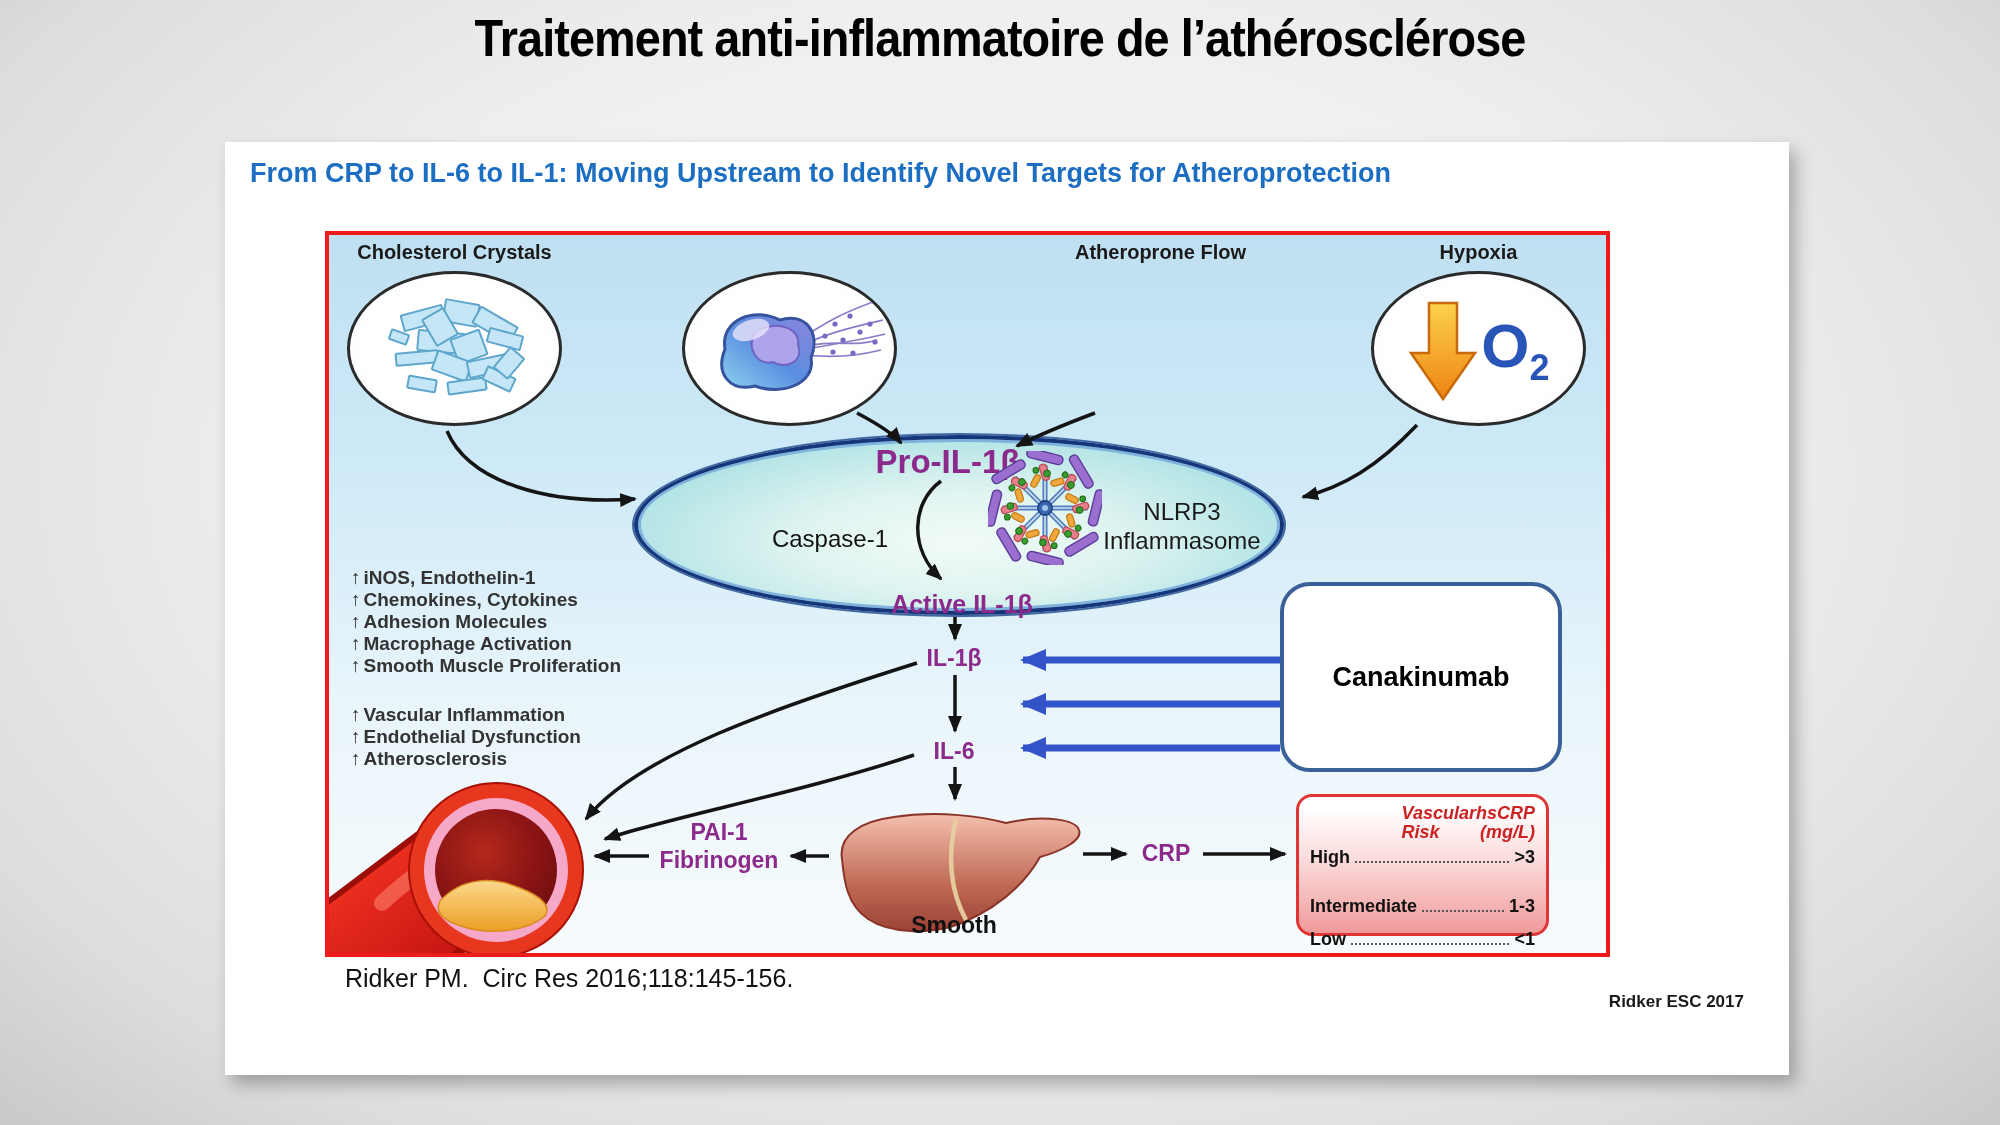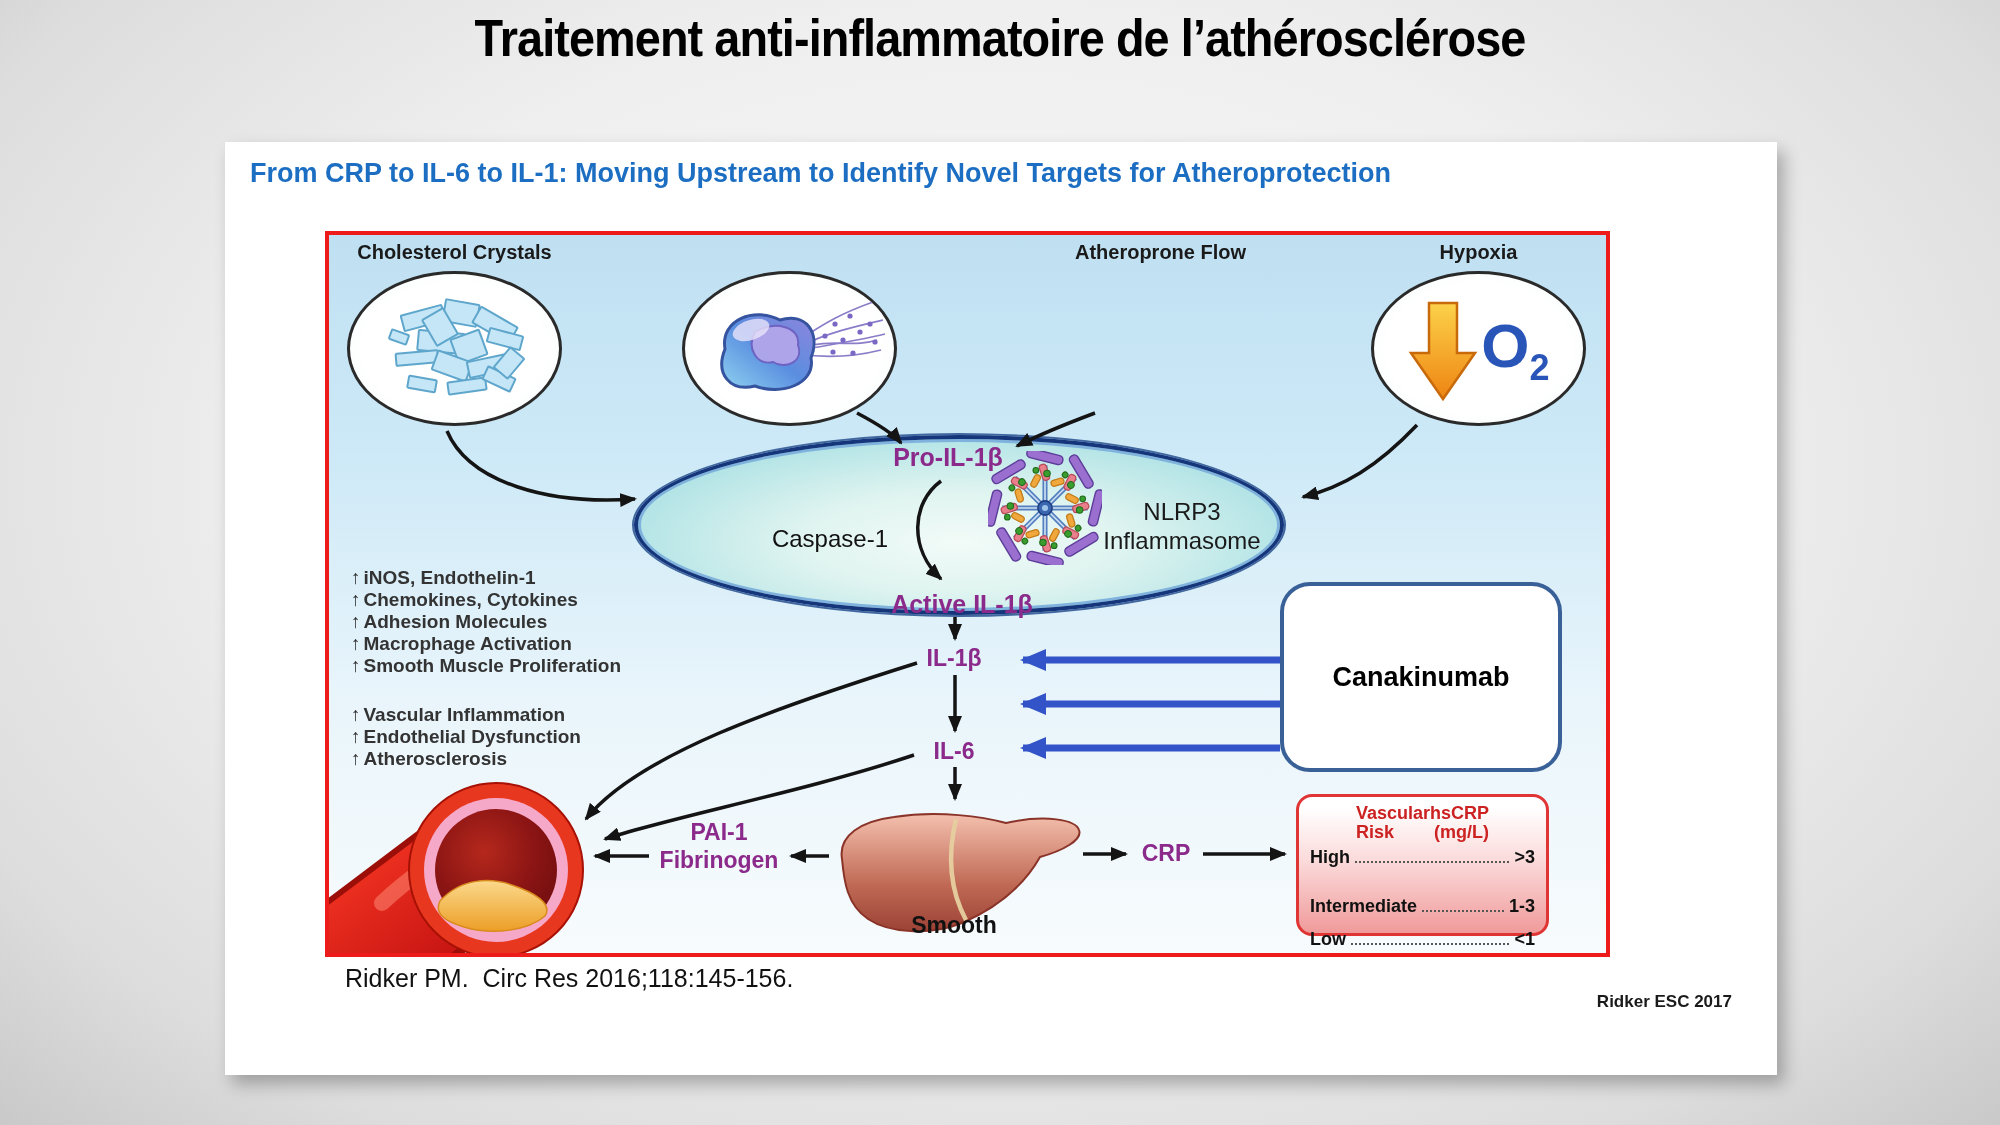--- a/index.html
+++ b/index.html
@@ -2,57 +2,57 @@
 <html><head>
 <meta charset="utf-8">
 <style>
   html,body{margin:0;padding:0;background:#cfcfcf;}
   .stage{position:relative;width:2000px;height:1125px;overflow:hidden;
     background:radial-gradient(ellipse at 50% 42%,#f8f8f8 0%,#efefef 50%,#ddd 82%,#c9c9c9 100%);
     font-family:"Liberation Sans",sans-serif;}
   .main-title{position:absolute;top:8px;left:0;width:100%;text-align:center;
     font-size:52px;font-weight:bold;color:#000;letter-spacing:-1px;transform:scaleX(.9);}
   .slide{position:absolute;left:225px;top:142px;width:1552px;height:933px;background:#fff;
-    box-shadow:7px 9px 16px rgba(0,0,0,.28);}
+    box-shadow:7px 9px 16px rgba(0,0,0,.28);padding-left:12px;}
   .heading{position:absolute;left:25px;top:16px;width:1510px;font-size:27px;font-weight:bold;color:#1b6ec2;}
   .diagram{position:absolute;left:100px;top:89px;width:1277px;height:718px;box-sizing:content-box;
     border:4px solid #ee1b1b;overflow:hidden;
     background:linear-gradient(180deg,#bfe0f2 0%,#cde9f7 30%,#e9f5fb 65%,#f7fbfd 100%);}
   .trigger-label{position:absolute;top:6px;text-align:center;font-size:20px;font-weight:600;color:#1a1a1a;z-index:6;}
   .circle{position:absolute;top:36px;width:215px;height:155px;border:3px solid #2a2a2a;border-radius:50%;
     background:radial-gradient(#ffffff 62%,#f2f7fa 100%);overflow:hidden;z-index:4;box-sizing:border-box;}
   .flow-band{position:absolute;left:-6px;right:-6px;top:40px;height:66px;background:#d80f16;}
   .srebp{position:absolute;bottom:4px;width:100%;text-align:center;font-size:17px;line-height:19px;color:#222;font-weight:600;}
   .c4-inner{display:flex;align-items:center;justify-content:center;height:100%;padding-top:2px;gap:2px;}
   .o2{font-size:62px;font-weight:bold;color:#2a55b8;line-height:1;}
   .o2 sub{font-size:36px;}
   .nlrp-ellipse{position:absolute;left:305px;top:200px;width:650px;height:180px;border-radius:50%;
     border:4px solid #16367c;box-sizing:border-box;z-index:4;
     box-shadow:inset 0 0 0 3px #7fb2dd, 0 0 0 2px #40679f;
     background:radial-gradient(ellipse at 50% 60%,#f2fbf8 0%,#dff4f0 35%,#b4e4e6 72%,#8ed2db 96%);}
   .ell-text{position:absolute;text-align:center;}
-  .pro{left:190px;top:4px;width:240px;font-size:25px;font-weight:bold;color:#8b2a8b;}
+  .pro{left:190px;top:4px;width:240px;font-size:33px;font-weight:bold;color:#8b2a8b;}
   .caspase{left:50px;top:86px;width:200px;font-size:24px;color:#111;text-align:right;}
   .active{left:204px;top:151px;width:240px;font-size:25px;font-weight:bold;color:#8b2a8b;}
   .nlrp3lab{left:440px;top:58px;width:208px;font-size:24px;line-height:29px;color:#1a1a1a;}
   .wheel{position:absolute;left:350px;top:12px;}
   .effects{position:absolute;left:22px;font-size:19px;font-weight:700;color:#333;line-height:22px;z-index:6;}
   .effects .up{margin-right:3px;}
   .med{position:absolute;text-align:center;font-weight:bold;z-index:6;}
   .il1b{left:565px;top:410px;width:120px;font-size:23px;color:#8b2a8b;}
   .il6{left:565px;top:503px;width:120px;font-size:23px;color:#8b2a8b;}
   .crp{left:777px;top:605px;width:120px;font-size:23px;color:#8b2a8b;}
   .pai{left:290px;top:583px;width:200px;font-size:23px;line-height:28px;color:#8b2a8b;}
   .liverlab{left:565px;top:677px;width:120px;font-size:23px;color:#111;font-weight:600;}
   .drug-box{position:absolute;left:951px;top:347px;width:282px;height:190px;background:#fff;
     border:4px solid #3a6098;border-radius:30px;display:flex;align-items:center;justify-content:center;
     font-size:27px;font-weight:bold;color:#000;z-index:5;box-sizing:border-box;}
   .risk-box{position:absolute;left:967px;top:559px;width:253px;height:142px;border:3px solid #e03535;border-radius:16px;
     background:linear-gradient(180deg,#ffffff 8%,#fbd9d9 48%,#f09a9a 100%);padding:7px 11px;box-sizing:border-box;z-index:6;}
-  .risk-header{display:flex;justify-content:center;color:#cc2222;font-weight:bold;font-size:18px;line-height:19px;}
+  .risk-header{display:flex;justify-content:flex-end;color:#cc2222;font-weight:bold;font-size:18px;line-height:19px;font-style:italic;}
   .risk-header .r{text-align:right;}
   .risk-row{display:flex;align-items:flex-end;font-size:18px;font-weight:bold;color:#111;}
   .risk-row .dots{flex:1;border-bottom:2px dotted #555;margin:0 5px 5px 5px;}
   .rr1{margin-top:5px;} .rr2{margin-top:28px;} .rr3{margin-top:12px;}
   .overlay{position:absolute;left:0;top:0;z-index:5;pointer-events:none;}
   .shape-svg{position:absolute;z-index:3;}
   .citation{position:absolute;left:120px;top:822px;font-size:25px;color:#111;white-space:pre;}
   .credit{position:absolute;right:45px;top:850px;font-size:17px;font-weight:bold;color:#1a1a1a;}
 </style>
 </head>

